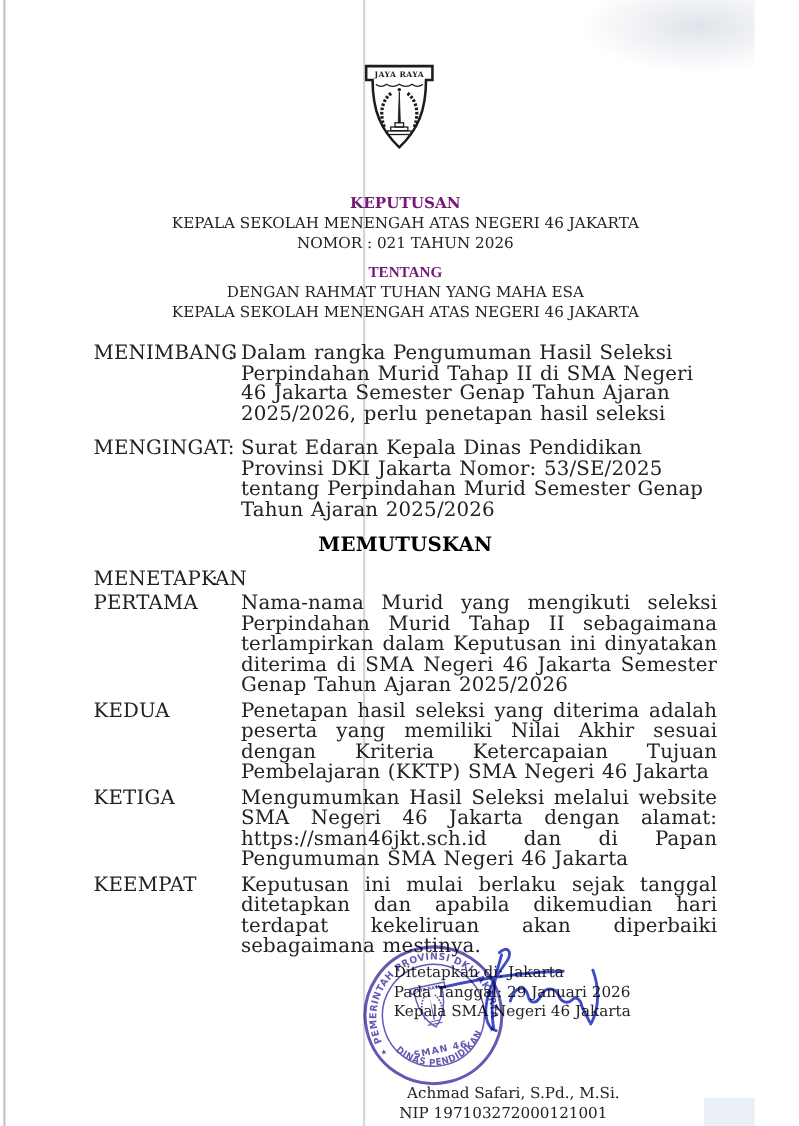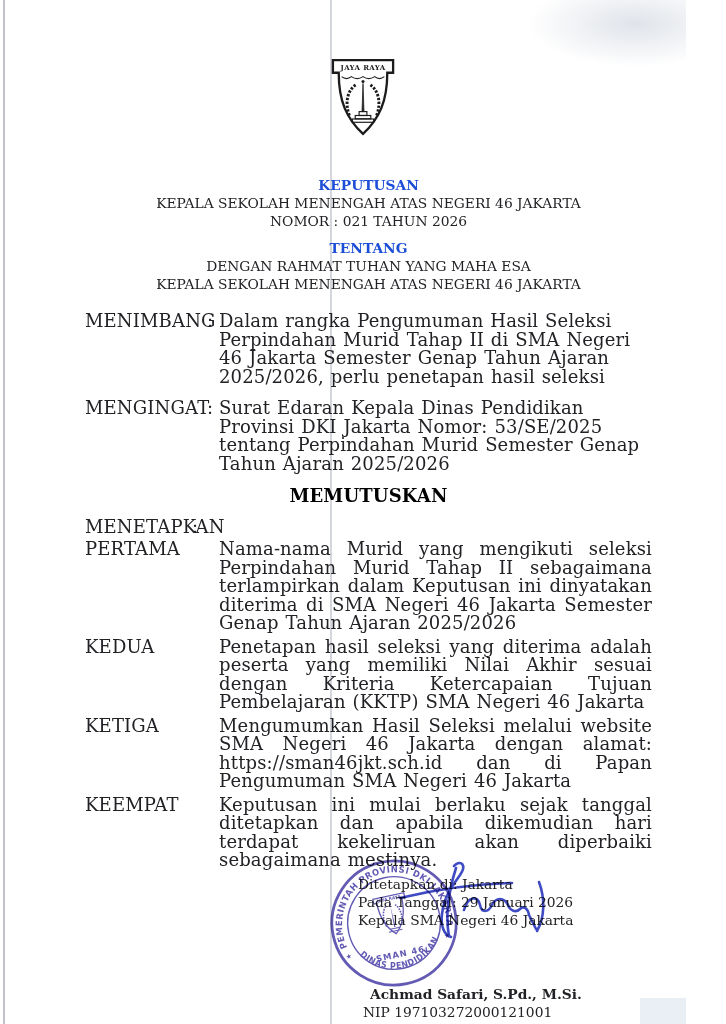--- a/index.html
+++ b/index.html
@@ -24,41 +24,41 @@
 
   .logo-wrap{text-align:center;margin-left:-12px;}
   .logo-wrap svg{display:inline-block;}
 
   .school-title{
     text-align:center;font-weight:bold;font-size:14.5px;letter-spacing:.5px;
     margin-top:10px;color:#1b1b1f;
   }
   .center-block{text-align:center;line-height:18px;font-size:13.8px;}
   .blk-keputusan{margin-top:33px;}
-  .bold{font-weight:bold;color:#1d4ed8;}
-  .blk-tentang{margin-top:9px;}
+  .bold{font-weight:bold;color:#701a75;}
+  .blk-tentang{margin-top:9px;font-family:Liberation Serif, serif;}
   .blk-subject{margin-top:15px;line-height:17.5px;}
   .blk-invocation{margin-top:0;line-height:18px;}
 
   .sections{margin-top:19px;font-size:18px;line-height:18.5px;letter-spacing:.15px;}
   .row{display:flex;margin-bottom:13px;}
   .row .lbl{width:122px;flex-shrink:0;}
   .row .sep{width:12px;flex-shrink:0;}
   .row .txt{flex:1;word-spacing:1px;}
   .decide-heading{text-align:center;font-weight:bold;color:#000000;margin:14px 0 12px 0;}
   .row-menetapkan{display:flex;margin-bottom:4px;}
   .row-menetapkan .lbl{width:107px;flex-shrink:0;}
   .row-d{display:flex;margin-bottom:5px;}
   .row-d .lbl{width:122px;flex-shrink:0;}
   .row-d .sep{width:12px;flex-shrink:0;}
   .row-d .txt{flex:1;text-align:justify;word-spacing:1px;}
 
   .closing{margin-left:273px;margin-top:4px;font-size:13.8px;line-height:18px;}
   .sig-name-block{margin-top:56px;}
-  .sig-name{margin-left:12px;font-weight:bold;}
+  .sig-name{margin-left:12px;}
   .sig-nip{margin-left:5px;}
 
   
   .stamp{
     position:absolute;left:327px;top:856px;width:134px;height:134px;
     transform:rotate(-12deg);
     mix-blend-mode:multiply;opacity:.94;
   }
   .stamp svg{width:134px;height:134px;}
   .signature{

